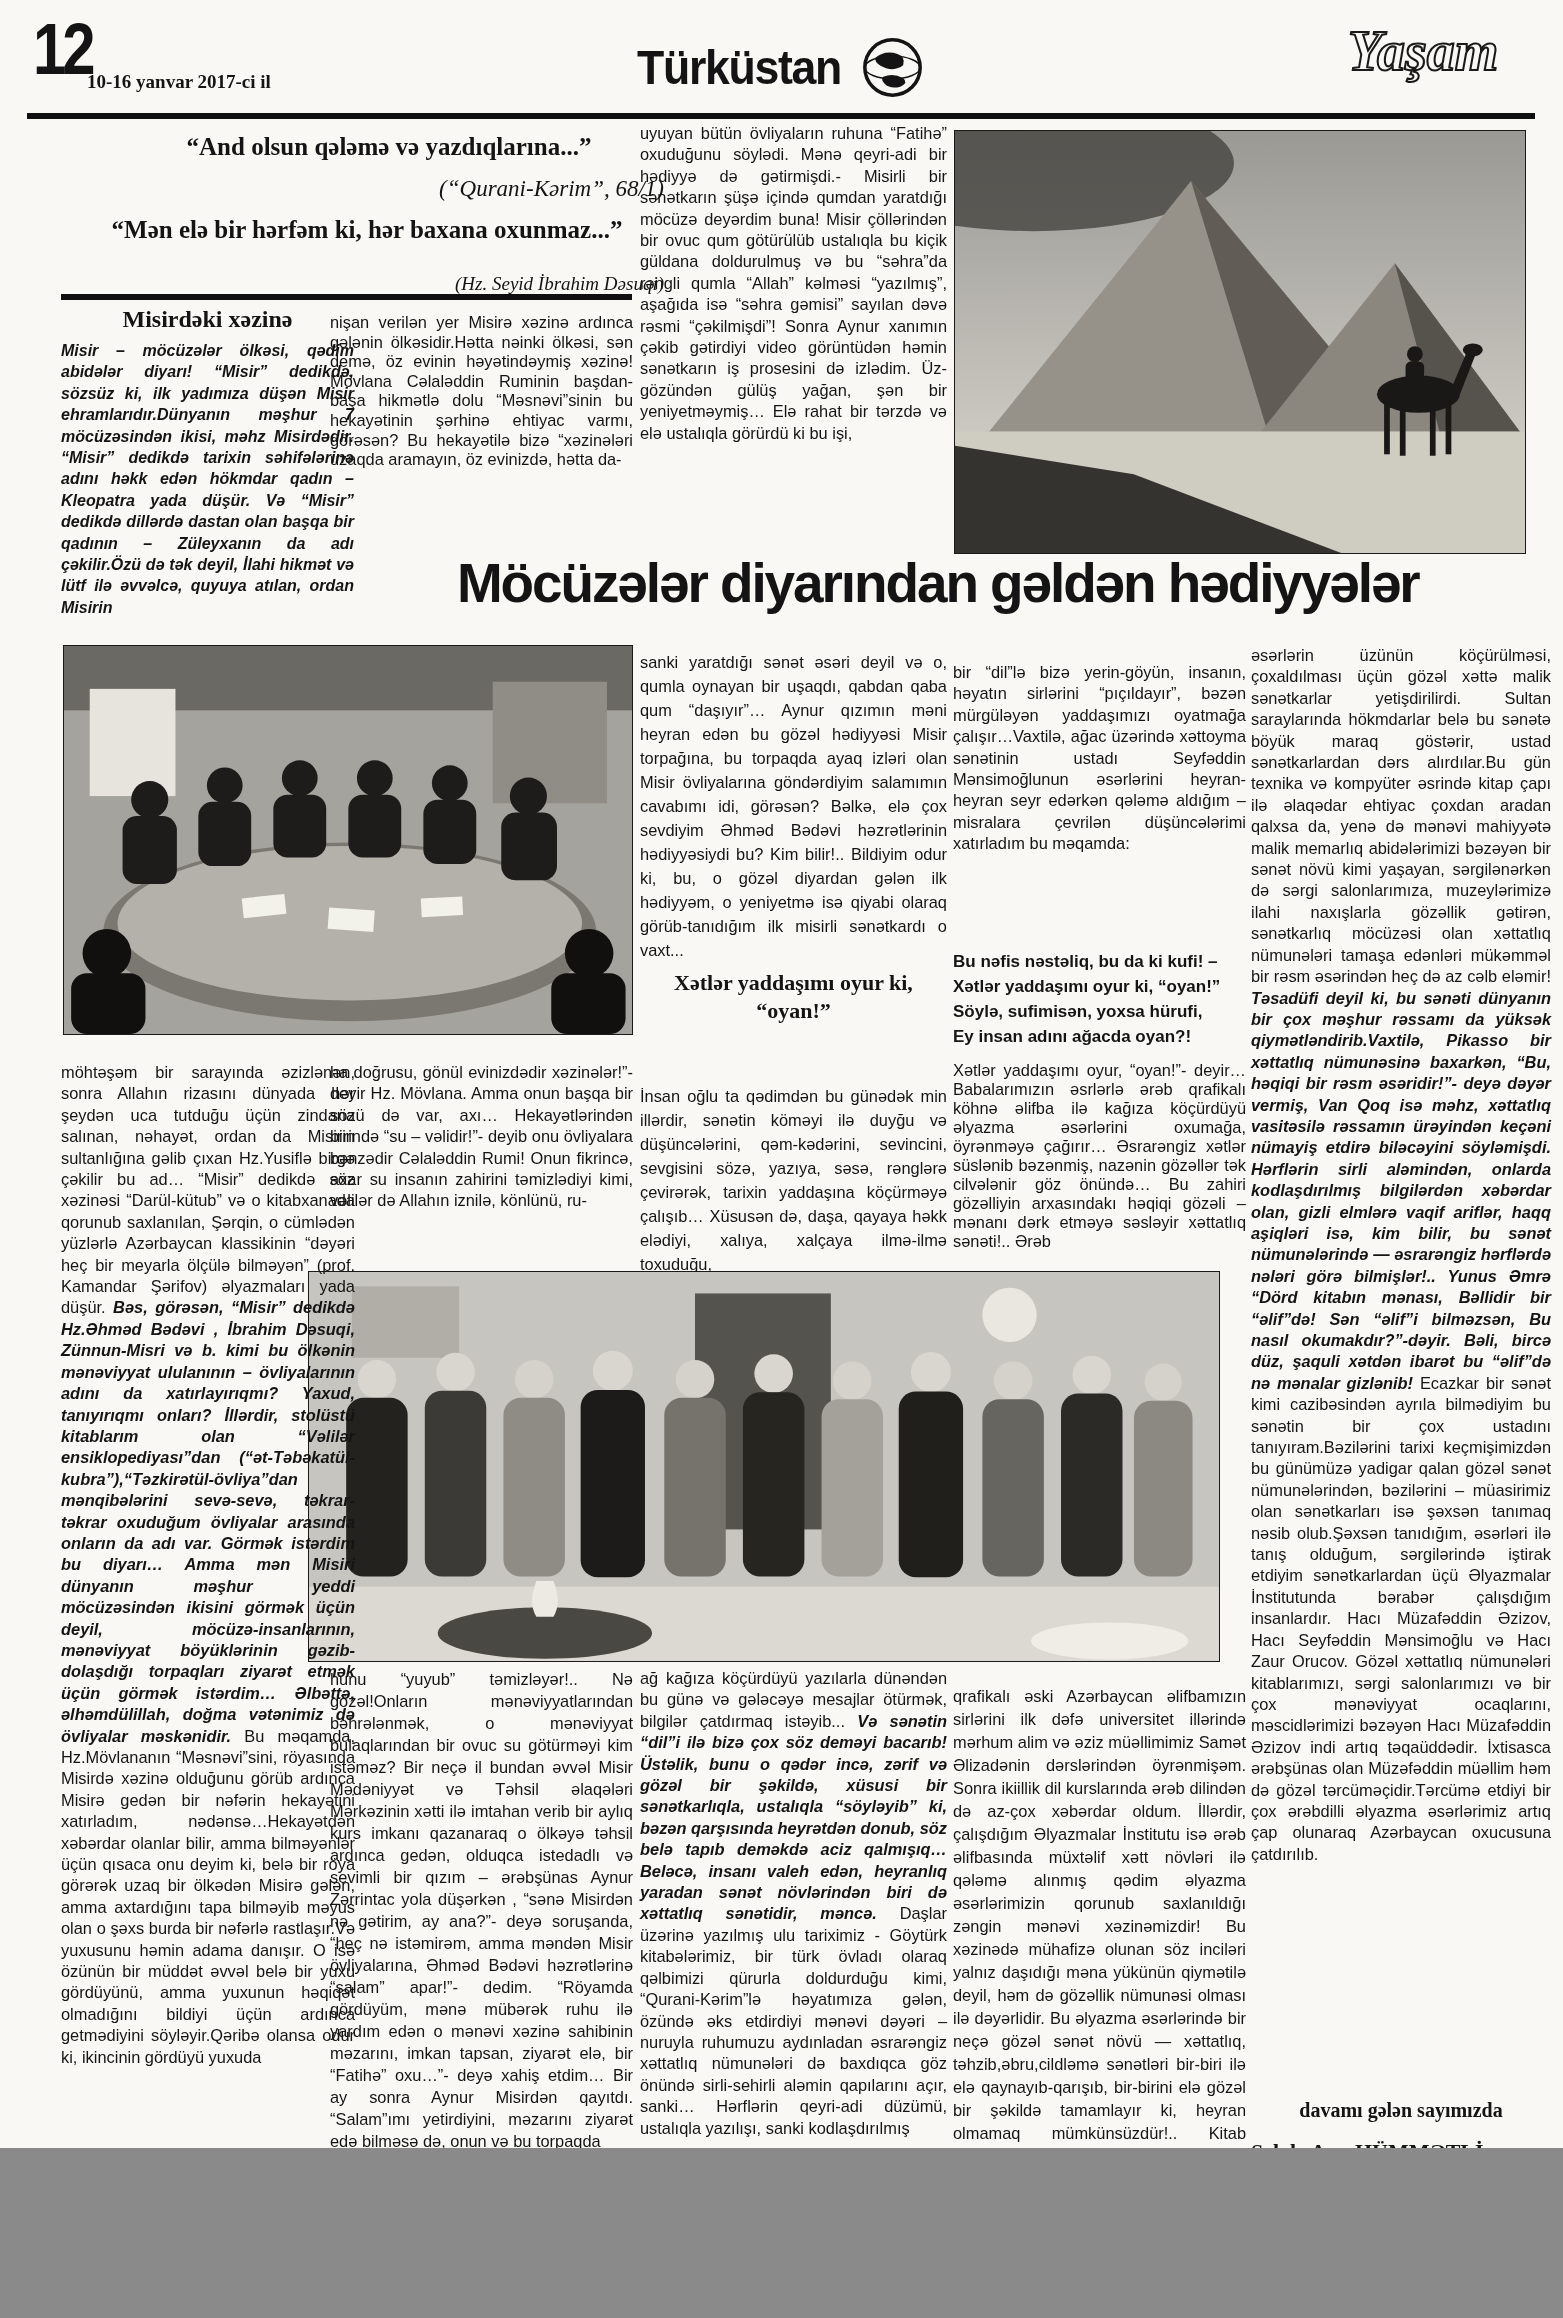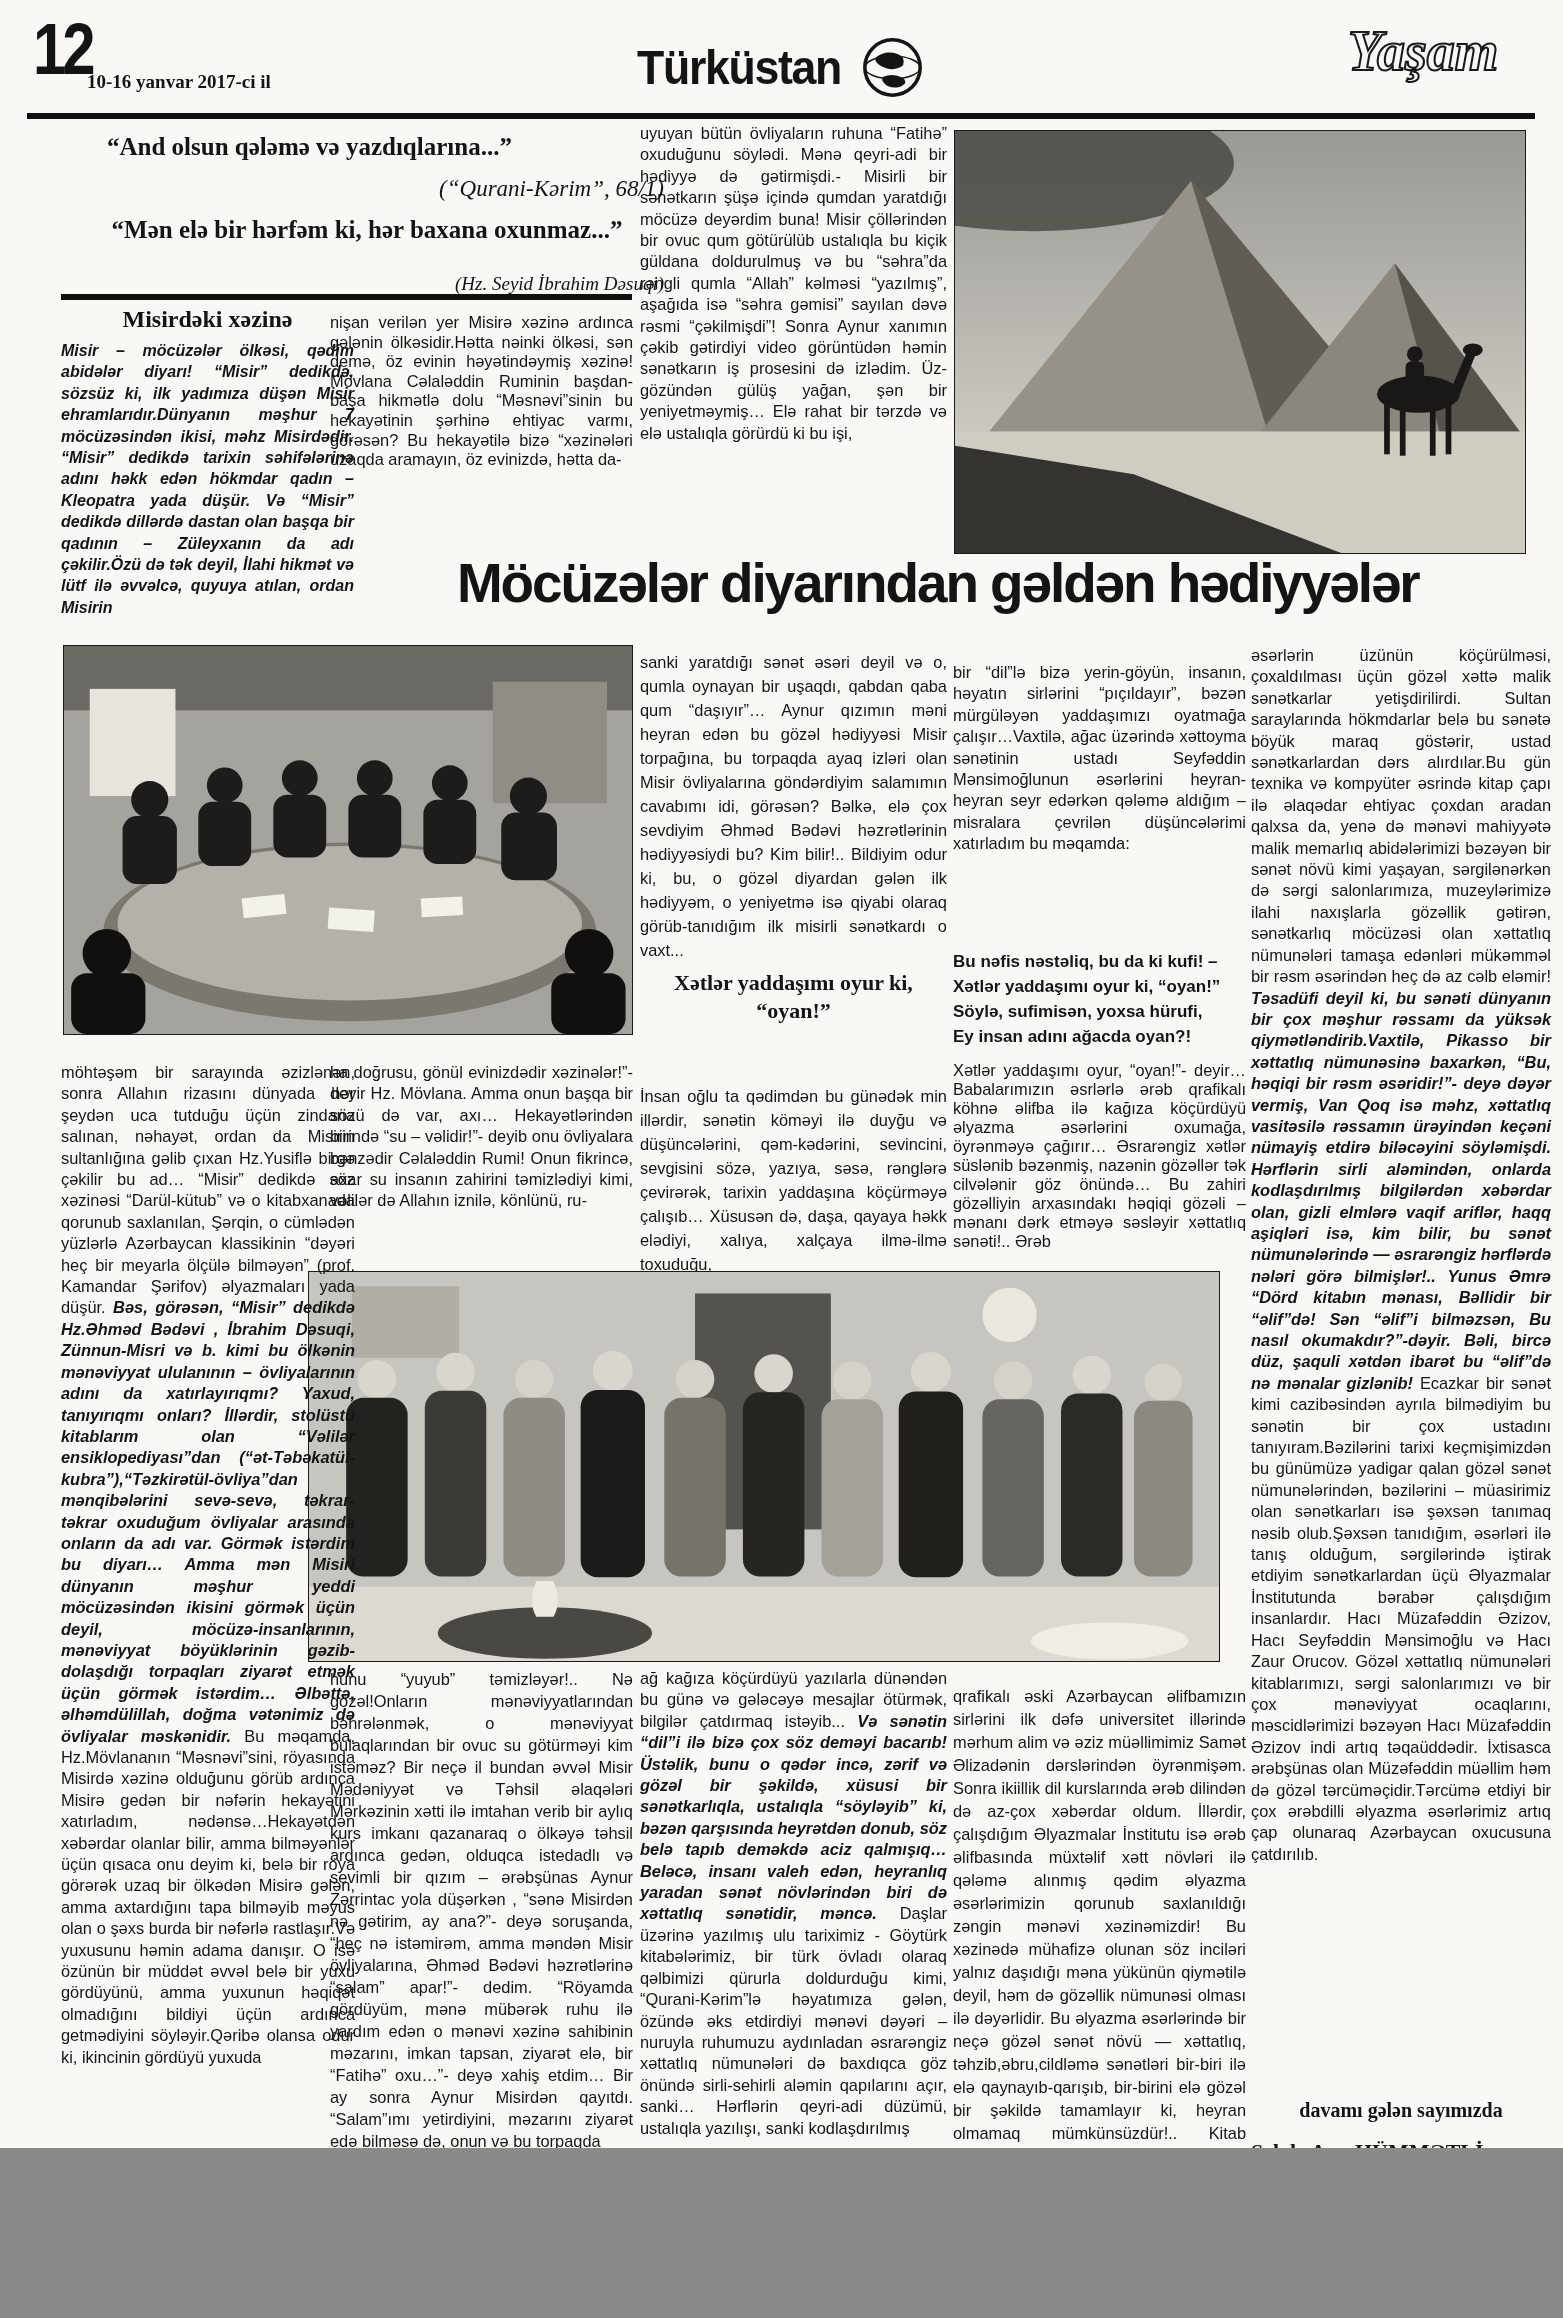--- a/index.html
+++ b/index.html
@@ -16,21 +16,21 @@
             transform:scaleX(.82);transform-origin:left top;}
   #date{left:87px;top:71px;font-size:19px;font-weight:bold;}
   #masthead{left:637px;top:40px;font-size:48px;font-weight:900;letter-spacing:-1.4px;
             transform:scaleX(.93);transform-origin:left top;}
   #globe{left:862px;top:37px;}
   #yasam{left:1348px;top:18.6px;font-size:56px;font-weight:900;font-style:italic;
          color:#f9f8f4;-webkit-text-stroke:2.1px #1a1a1a;text-shadow:0 0 0.7px #1a1a1a;}
   #rule-top{left:27px;top:113px;width:1508px;height:6.4px;}
   #rule-left{left:61px;top:294px;width:571px;height:5.7px;}
 
-  #quote1{left:107px;top:133px;width:564px;font-size:25px;font-weight:bold;}
+  #quote1{left:107px;top:133px;width:564px;text-align:center;font-size:25px;font-weight:bold;}
   #quote1-src{left:107px;top:176px;width:557px;text-align:right;font-size:23px;font-style:italic;}
   #quote2{left:57px;top:216px;width:620px;text-align:center;font-size:25px;font-weight:bold;}
   #quote2-src{left:107px;top:273px;width:557px;text-align:right;font-size:19px;font-style:italic;}
 
   #intro-title{left:61px;top:306px;width:293px;text-align:center;font-size:24px;font-weight:bold;}
   #intro-col1{left:61px;top:340px;width:293px;font-size:16px;line-height:21.4px;}
   #intro-col2{left:330px;top:313px;width:303px;font-size:16.4px;line-height:19.6px;}
   #intro-col3{left:640px;top:123px;width:307px;font-size:16.4px;line-height:21.4px;}
 
   #photo-pyramids{left:954px;top:130px;width:572px;height:424px;border:1.4px solid #1a1a1a;box-sizing:border-box;}

